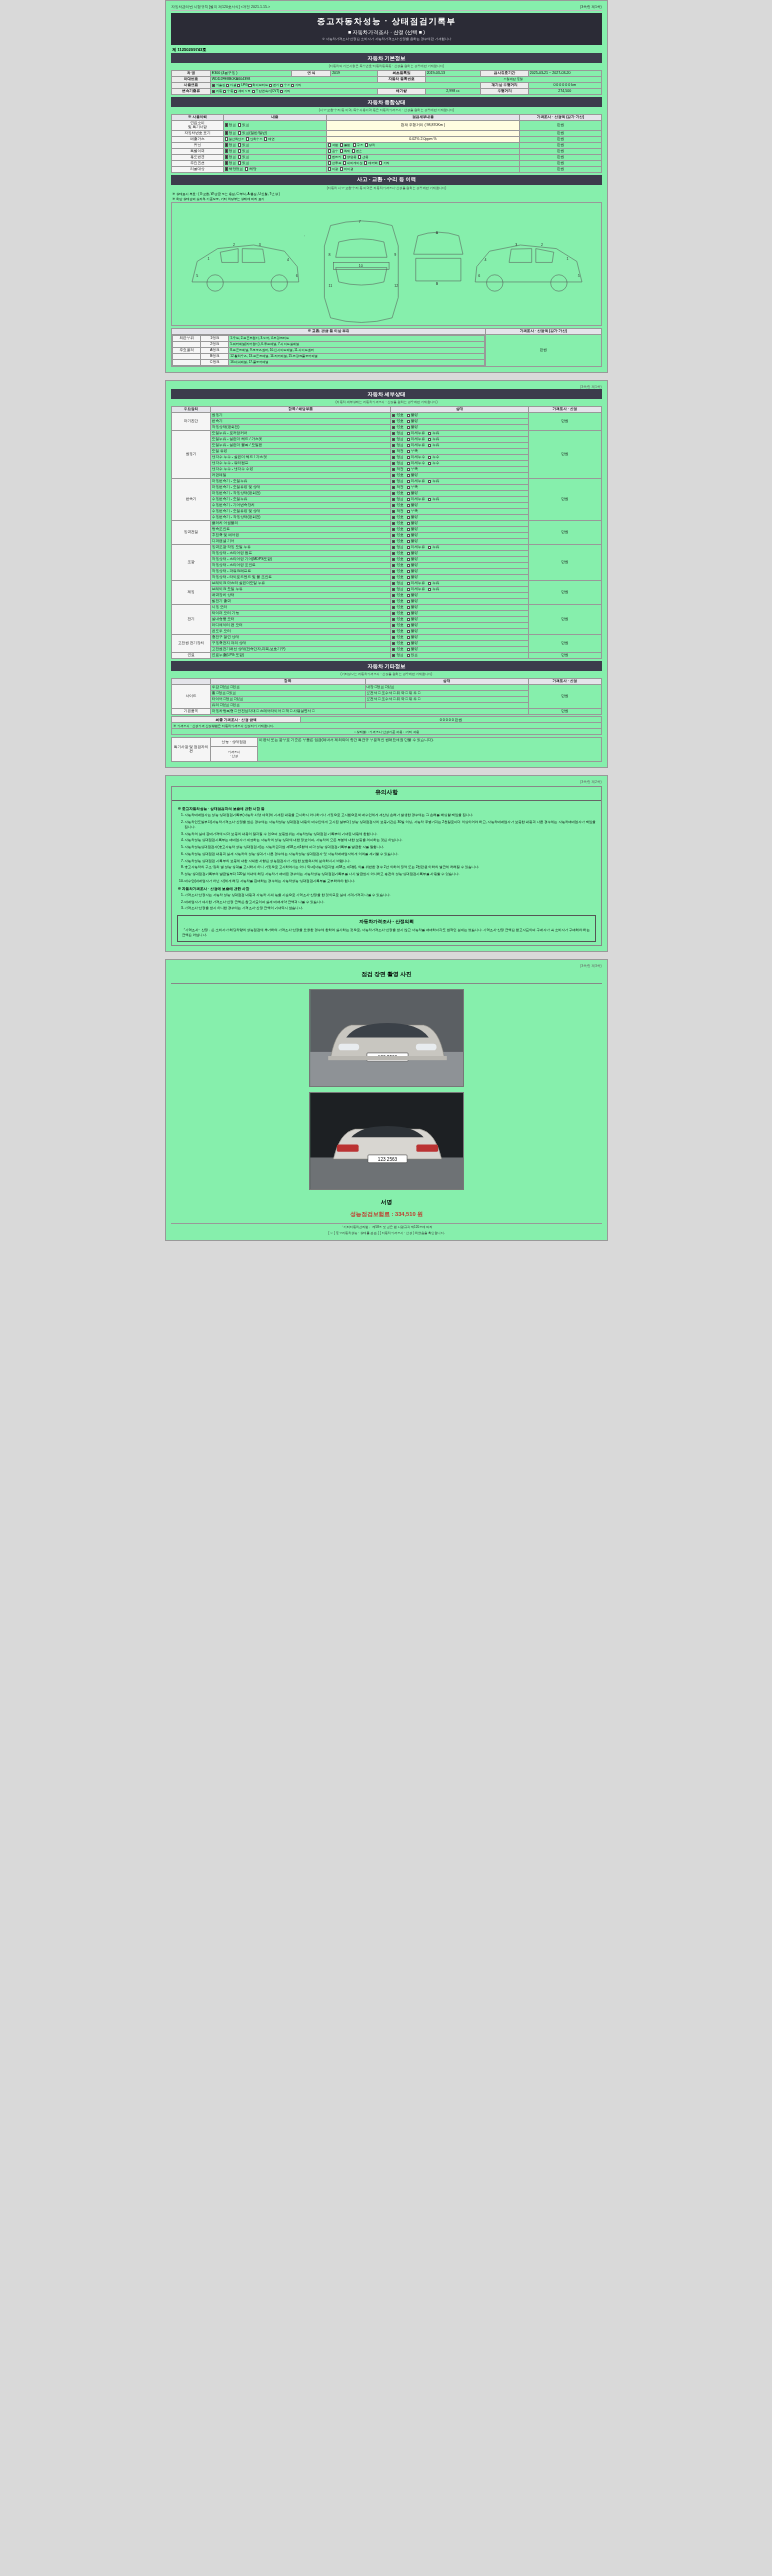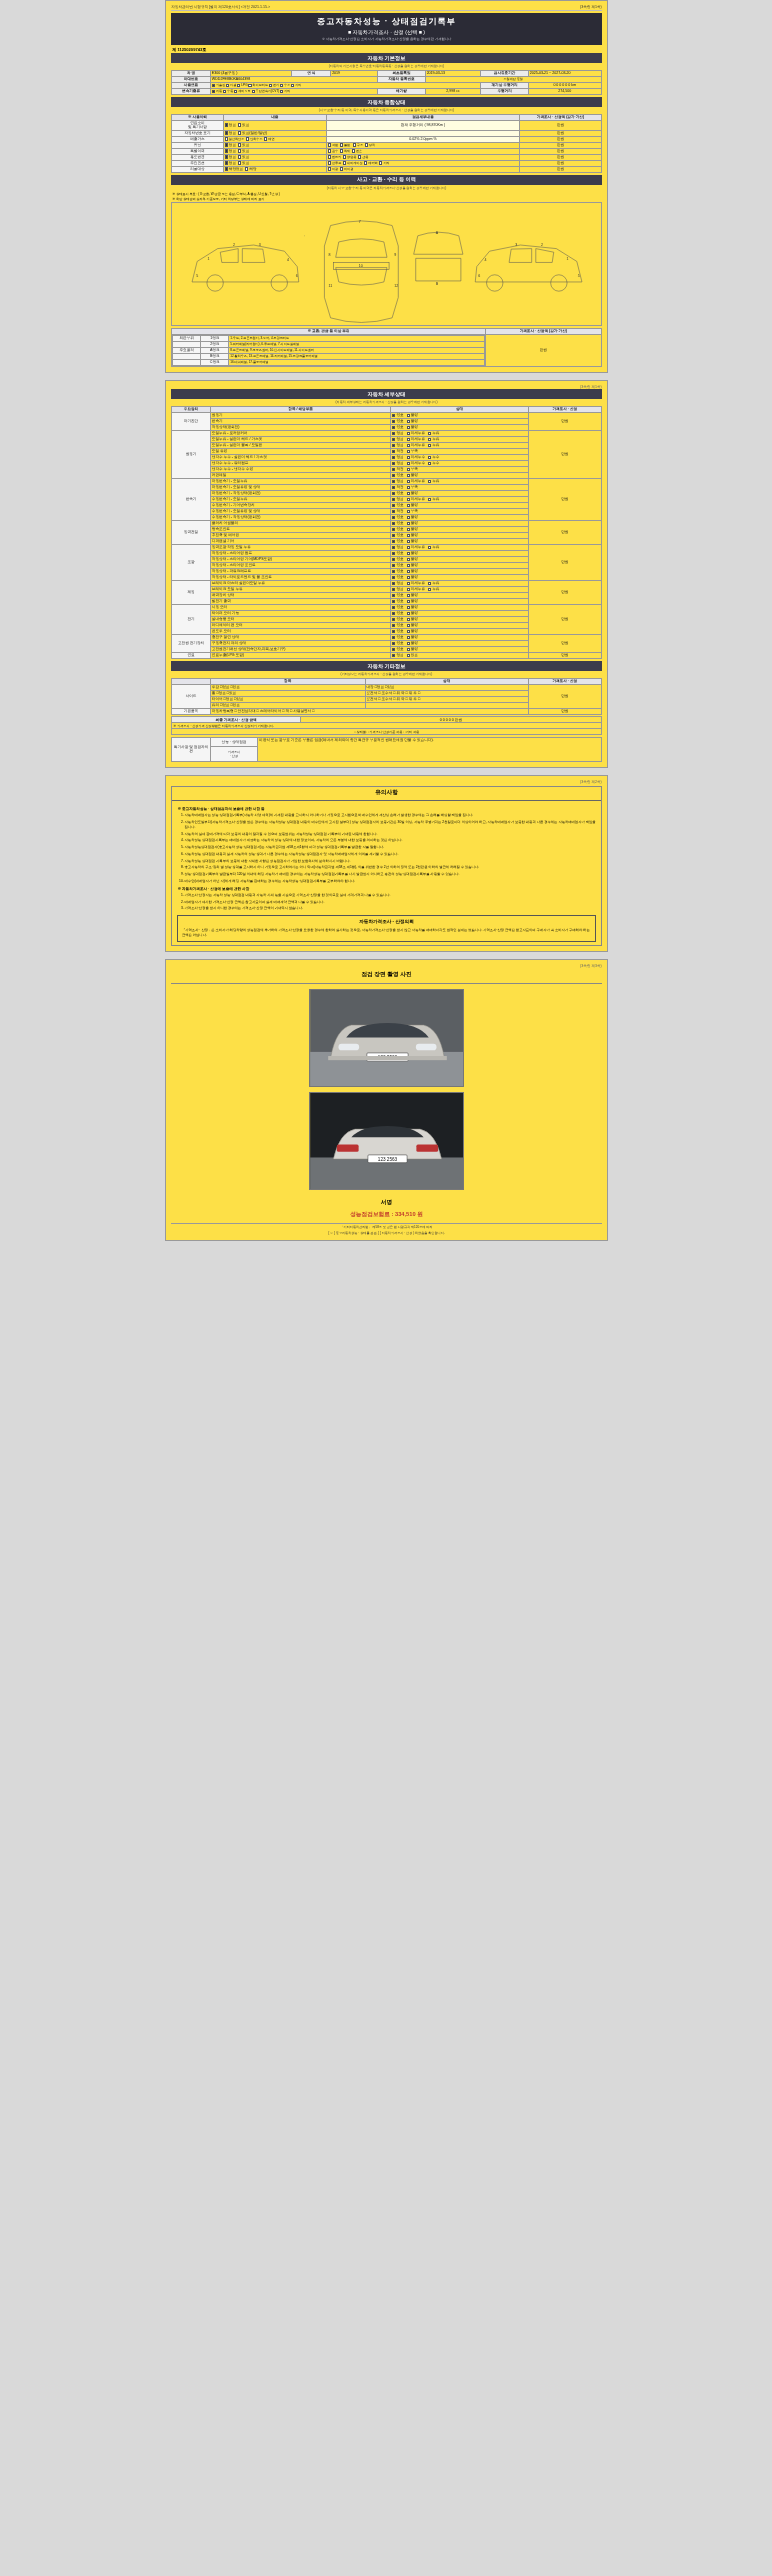--- a/index.html
+++ b/index.html
@@ -6,21 +6,21 @@
   html, body { margin:0; padding:0; background:#d9d9d9; font-family:"Liberation Sans", sans-serif; }
   body { width:773px; }
   .page {
     width: 773px;
     background:#d9d9d9;
     padding: 0;
   }
   .sheet {
     width: 443px;
     margin: 0 auto;
-    background:#fde047;
+    background:#86efac;
     border:0.5px solid #999;
     padding: 4.1px 5.2px 5.2px 5.2px;
     position:relative;
   }
   .sheet + .sheet { margin-top: 7.2px; }
   .topbar { display:flex; justify-content:space-between; font-size:3.6px; color:#333; border-bottom:0.5px solid #bbb; padding-bottom:1px; }
   .corner { font-size:3.6px; color:#666; text-align:right; }
   .titlebox { background:#2b2b36; color:#fff; text-align:center; padding:3.1px 0 3.6px 0; margin-top:2.1px; }
   .titlebox .t1 { font-size:8.2px; font-weight:bold; letter-spacing:1px; }
   .titlebox .t2 { font-size:5.2px; margin-top:1.5px; }

